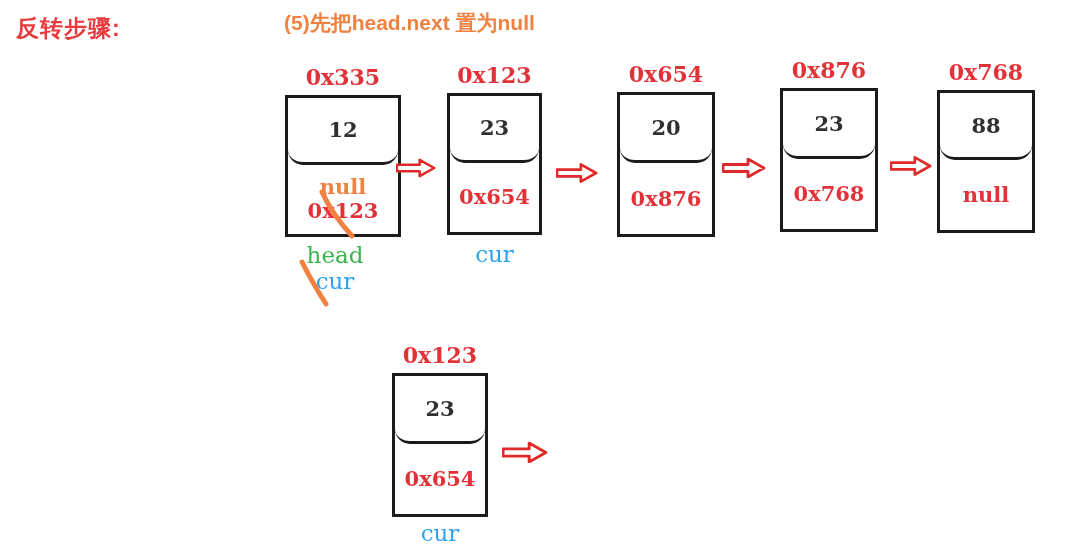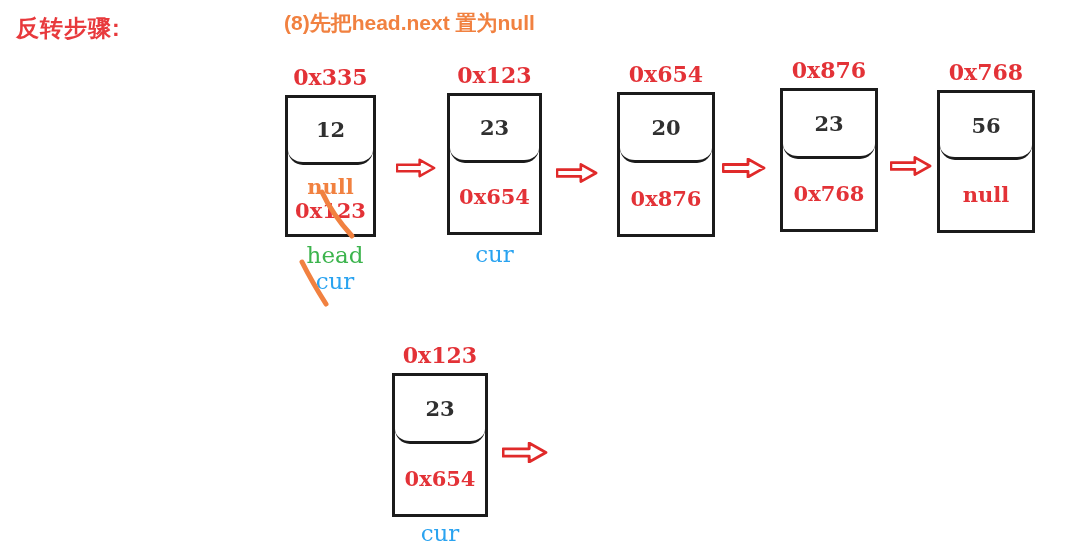--- a/index.html
+++ b/index.html
@@ -59,23 +59,23 @@
     position:absolute; right:12px; top:528px;
     color:#cccccc; font:400 20px "Liberation Sans", sans-serif;
   }
 </style>
 </head>
 <body>
 
 <div class="canvas">
 
   <div class="title">反转步骤:</div>
-  <div class="caption1">(8)先把head.next 置为null</div>
+  <div class="caption1">(5)先把head.next 置为null</div>
 
-  <div class="node" style="left:285px;top:63px;width:91px;height:174px">
+  <div class="node" style="left:285px;top:63px;width:116px;height:174px">
     <div class="addr">0x335</div>
     <div class="box">
       <div class="cell-top">12</div>
       <div class="cell-bottom">
         <div class="orange">null</div>
         <div class="red">0x123</div>
       </div>
     </div>
   </div>
 
@@ -131,21 +131,21 @@
     </div>
   </div>
 
   <svg class="abs" style="left:890px;top:156px" width="42" height="20" viewBox="0 0 44 20">
     <polygon points="1,6.5 26,6.5 26,1 42,10 26,19 26,13.5 1,13.5" fill="#ffffff" stroke="#e02a2a" stroke-width="2.8" stroke-linejoin="round"></polygon>
   </svg>
 
   <div class="node" style="left:937px;top:58px;width:98px;height:175px">
     <div class="addr">0x768</div>
     <div class="box">
-      <div class="cell-top">56</div>
+      <div class="cell-top">88</div>
       <div class="cell-bottom red">null</div>
     </div>
   </div>
 
 
   <div class="node" style="left:392px;top:341px;width:96px;height:176px">
     <div class="addr">0x123</div>
     <div class="box">
       <div class="cell-top">23</div>
       <div class="cell-bottom red">0x654</div>

